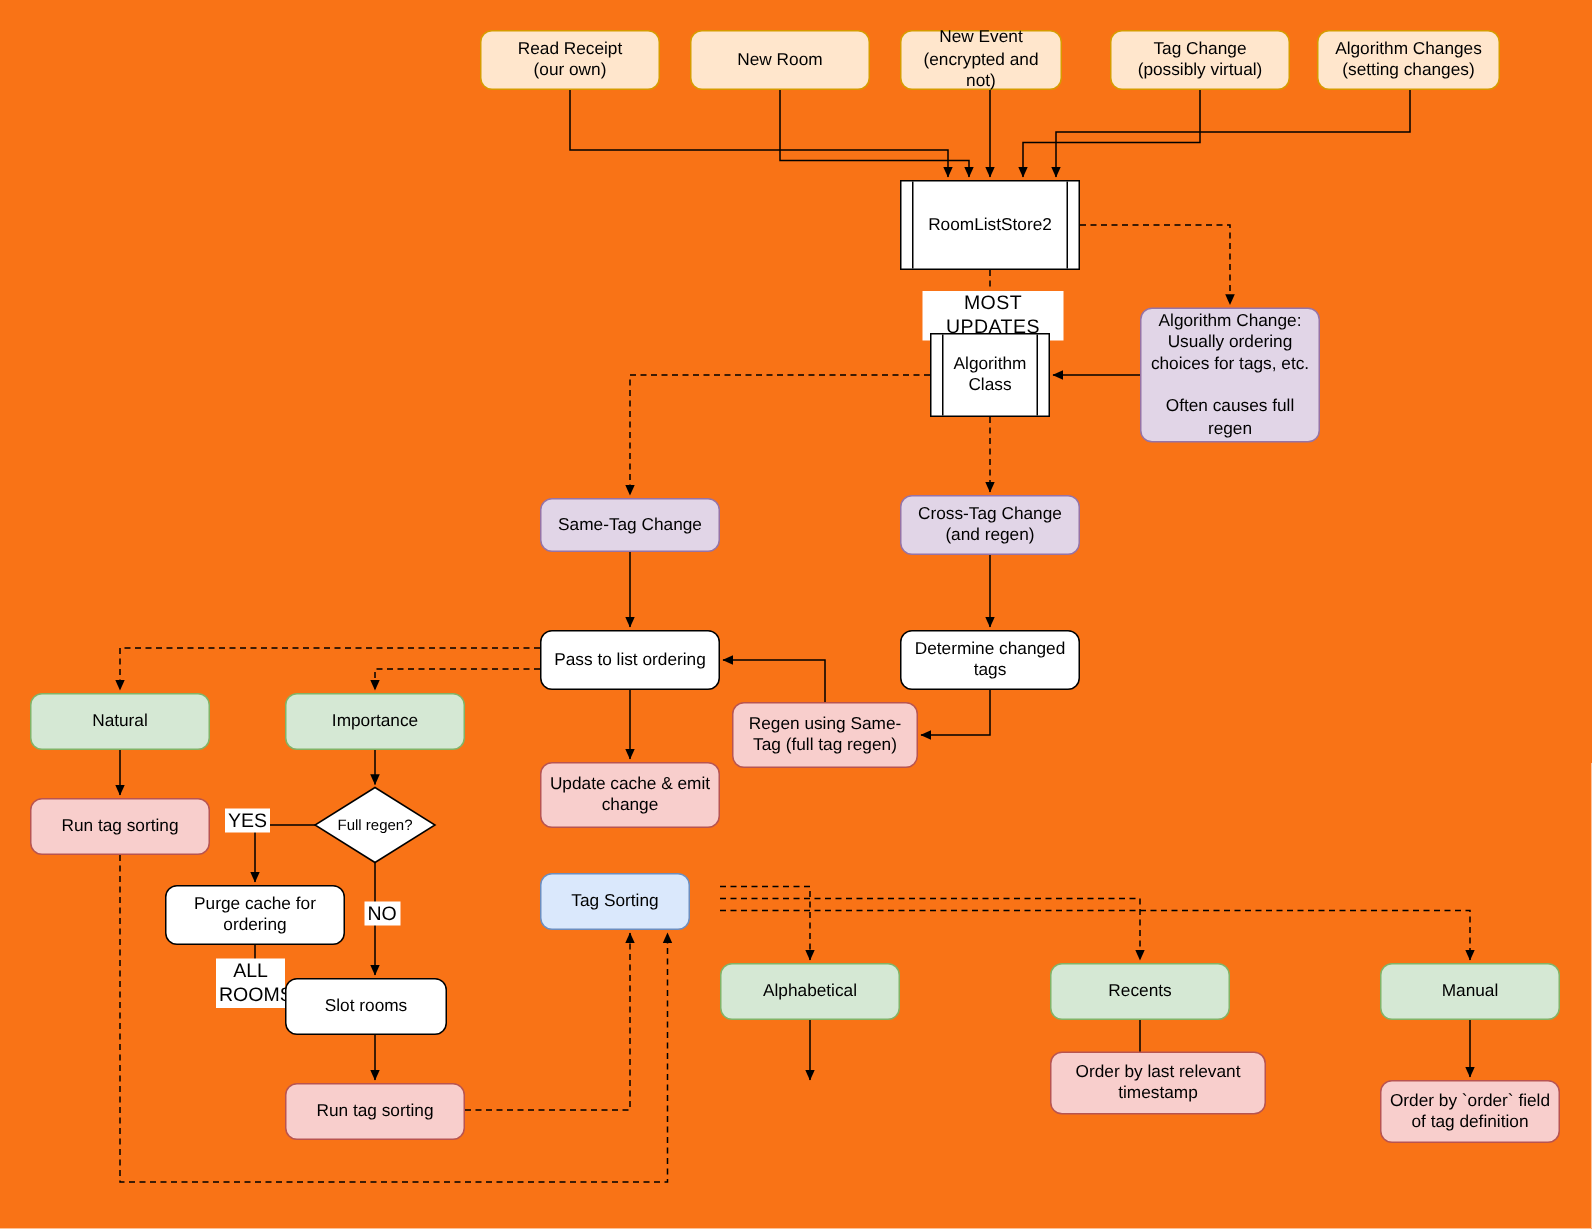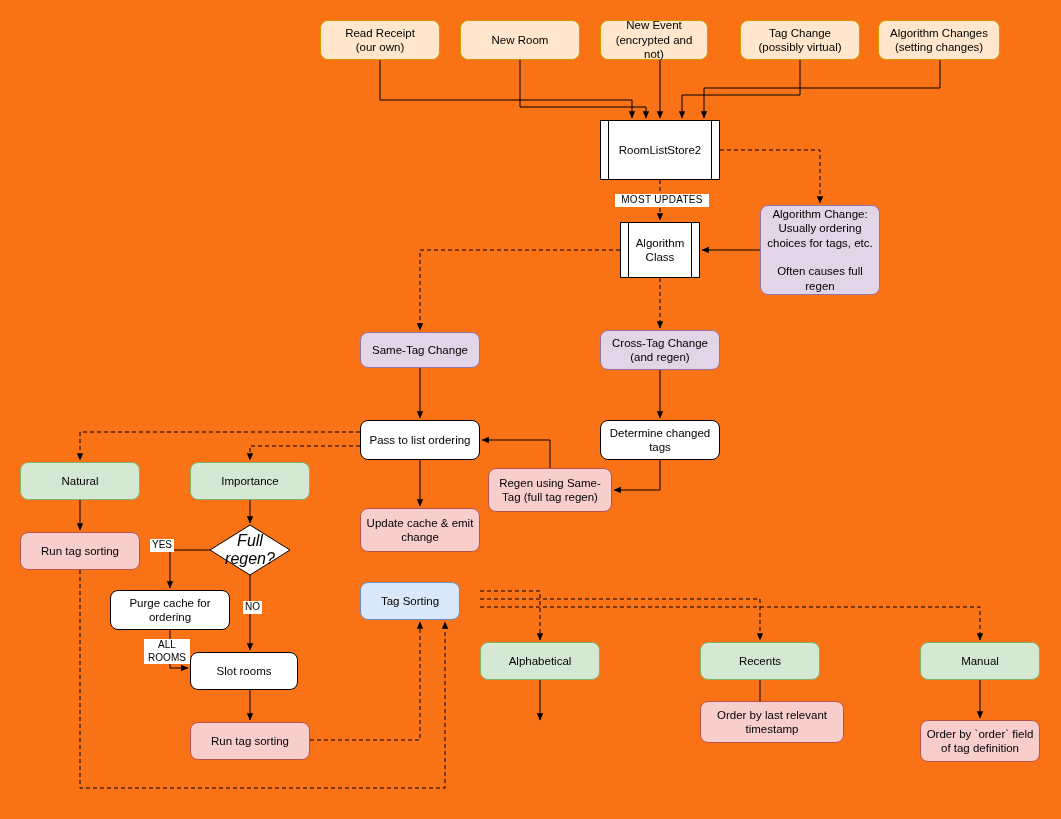--- a/index.html
+++ b/index.html
@@ -40,25 +40,25 @@
   .blue   { background:var(--blue-fill,#dae8fc);   border-color:var(--blue-stroke,#6c8ebf); }
   .process { border-radius:0; }
   .process::before, .process::after {
     content:""; position:absolute; top:0; bottom:0; width:1px;
     background:var(--node-stroke,#000);
   }
   .process::before { left:7px; }
   .process::after  { right:7px; }
   .diamond-label {
     position:absolute; display:flex; align-items:center; justify-content:center;
-    text-align:center; font-size:16px; z-index:2; white-space:pre-line;font-style:italic;
+    text-align:center; font-size:10px; z-index:2; white-space:pre-line;
   }
   .edge-label {
     position:absolute; z-index:1; background:#ffffff; color:#000;
-    font-size:10px; text-align:center; white-space:pre-line; line-height:1.25;
+    font-size:13px; text-align:center; white-space:pre-line; line-height:1.25;
     padding:0 2px;
   }
 </style>
 </head>
 <body>
 
 <div id="canvas">
 
   <svg id="edges" width="1061" height="819" viewBox="0 0 1061 819">
     <defs>

